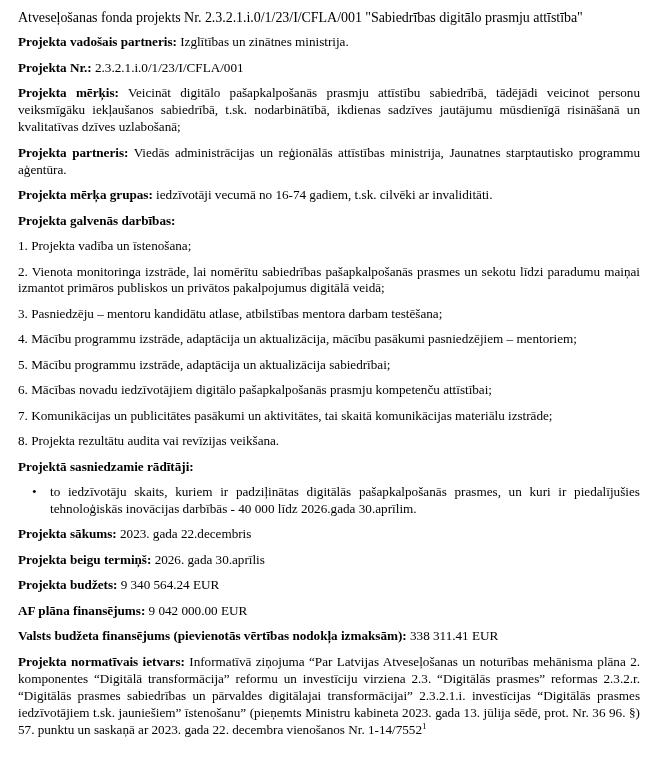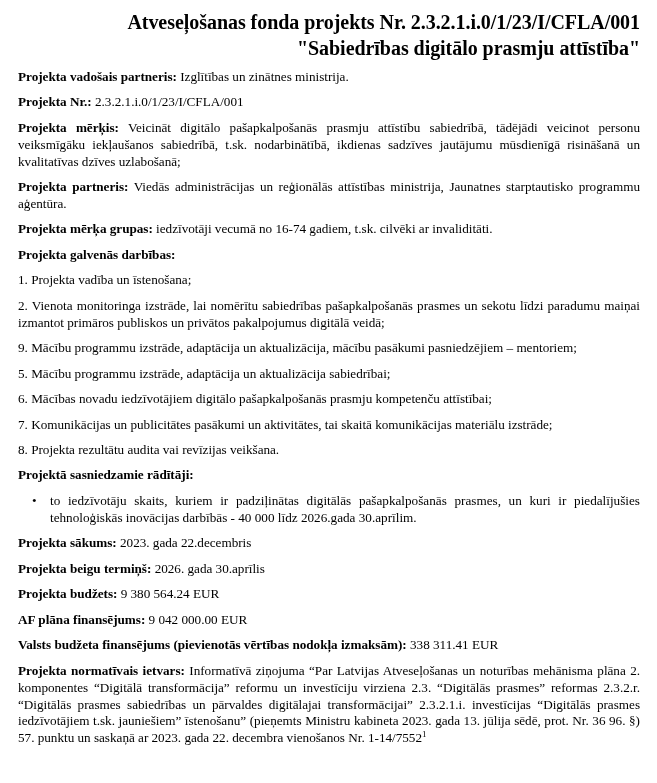--- a/index.html
+++ b/index.html
@@ -16,23 +16,23 @@
     color: #000000;
     -webkit-font-smoothing: antialiased;
   }
   .page {
     box-sizing: border-box;
     width: 657px;
     height: 783px;
     padding: 9px 17px 0 18px;
   }
   .doc-title {
-    font-size: 20px;
-    font-weight: bold;
-    text-align: right;
+    font-size: 14px;
+    font-weight: normal;
+    text-align: left;
     line-height: 1.32;
     margin: 0 0 7px 0;
     letter-spacing: -0.05px;
   }
   p.para {
     font-size: 13.2px;
     line-height: 1.285;
     margin: 0 0 8.5px 0;
     text-align: justify;
     text-justify: inter-word;
@@ -99,21 +99,22 @@
   <p class="para">
     <span class="lbl">Projekta mērķa grupas:</span><span> iedzīvotāji vecumā no 16-74 gadiem, t.sk. cilvēki ar invaliditāti.</span>
   </p>
 
   <p class="para">
     <span class="lbl">Projekta galvenās darbības:</span>
   </p>
 
   <p class="para">1. Projekta vadība un īstenošana;</p>
   <p class="para">2. Vienota monitoringa izstrāde, lai nomērītu sabiedrības pašapkalpošanās prasmes un sekotu līdzi paradumu maiņai izmantot primāros publiskos un privātos pakalpojumus digitālā veidā;</p>
-  <p class="para">9. Mācību programmu izstrāde, adaptācija un aktualizācija, mācību pasākumi pasniedzējiem – mentoriem;</p>
+  <p class="para">3. Pasniedzēju – mentoru kandidātu atlase, atbilstības mentora darbam testēšana;</p>
+  <p class="para">4. Mācību programmu izstrāde, adaptācija un aktualizācija, mācību pasākumi pasniedzējiem – mentoriem;</p>
   <p class="para">5. Mācību programmu izstrāde, adaptācija un aktualizācija sabiedrībai;</p>
   <p class="para">6. Mācības novadu iedzīvotājiem digitālo pašapkalpošanās prasmju kompetenču attīstībai;</p>
   <p class="para">7. Komunikācijas un publicitātes pasākumi un aktivitātes, tai skaitā komunikācijas materiālu izstrāde;</p>
   <p class="para">8. Projekta rezultātu audita vai revīzijas veikšana.</p>
 
   <p class="para">
     <span class="lbl">Projektā sasniedzamie rādītāji:</span>
   </p>
 
   <ul class="bullets">
@@ -124,21 +125,21 @@
 
   <p class="para">
     <span class="lbl">Projekta sākums:</span><span> 2023. gada 22.decembris</span>
   </p>
 
   <p class="para">
     <span class="lbl">Projekta beigu termiņš:</span><span> 2026. gada 30.aprīlis</span>
   </p>
 
   <p class="para">
-    <span class="lbl">Projekta budžets:</span><span> 9 380 564.24 EUR</span>
+    <span class="lbl">Projekta budžets:</span><span> 9 340 564.24 EUR</span>
   </p>
 
   <p class="para">
     <span class="lbl">AF plāna finansējums:</span><span> 9 042 000.00 EUR</span>
   </p>
 
   <p class="para">
     <span class="lbl">Valsts budžeta finansējums (pievienotās vērtības nodokļa izmaksām):</span><span> 338 311.41 EUR</span>
   </p>
 

